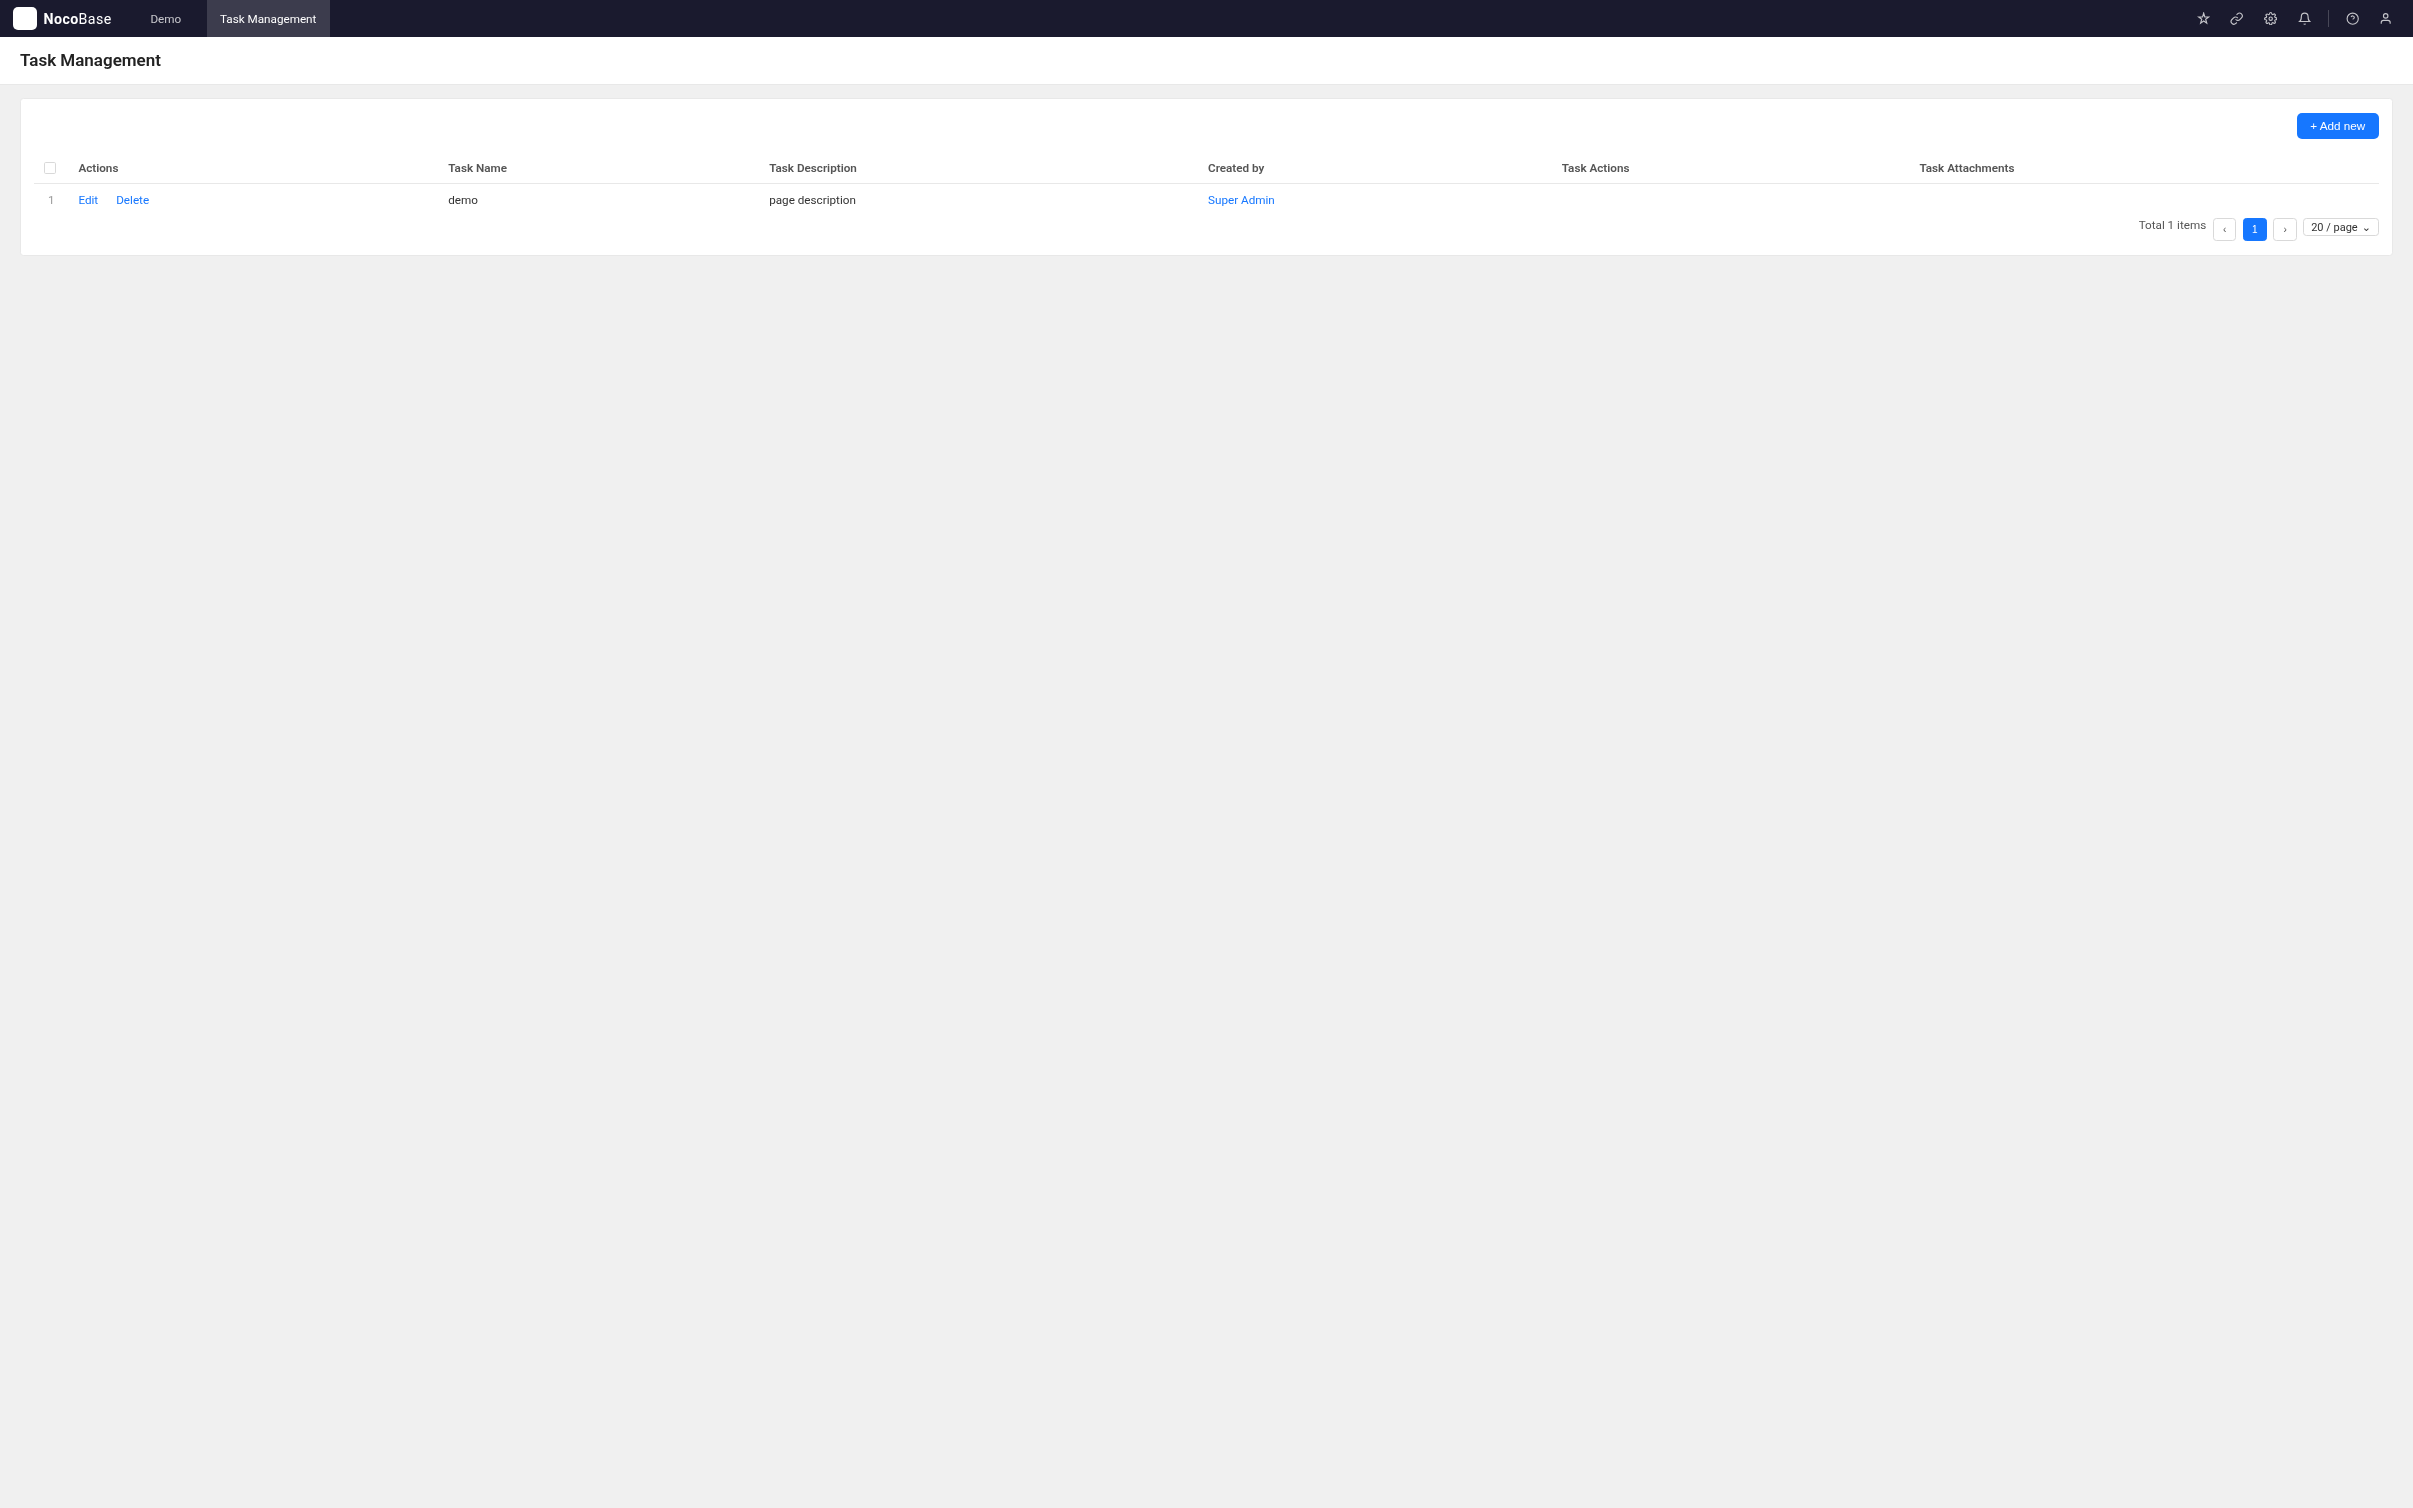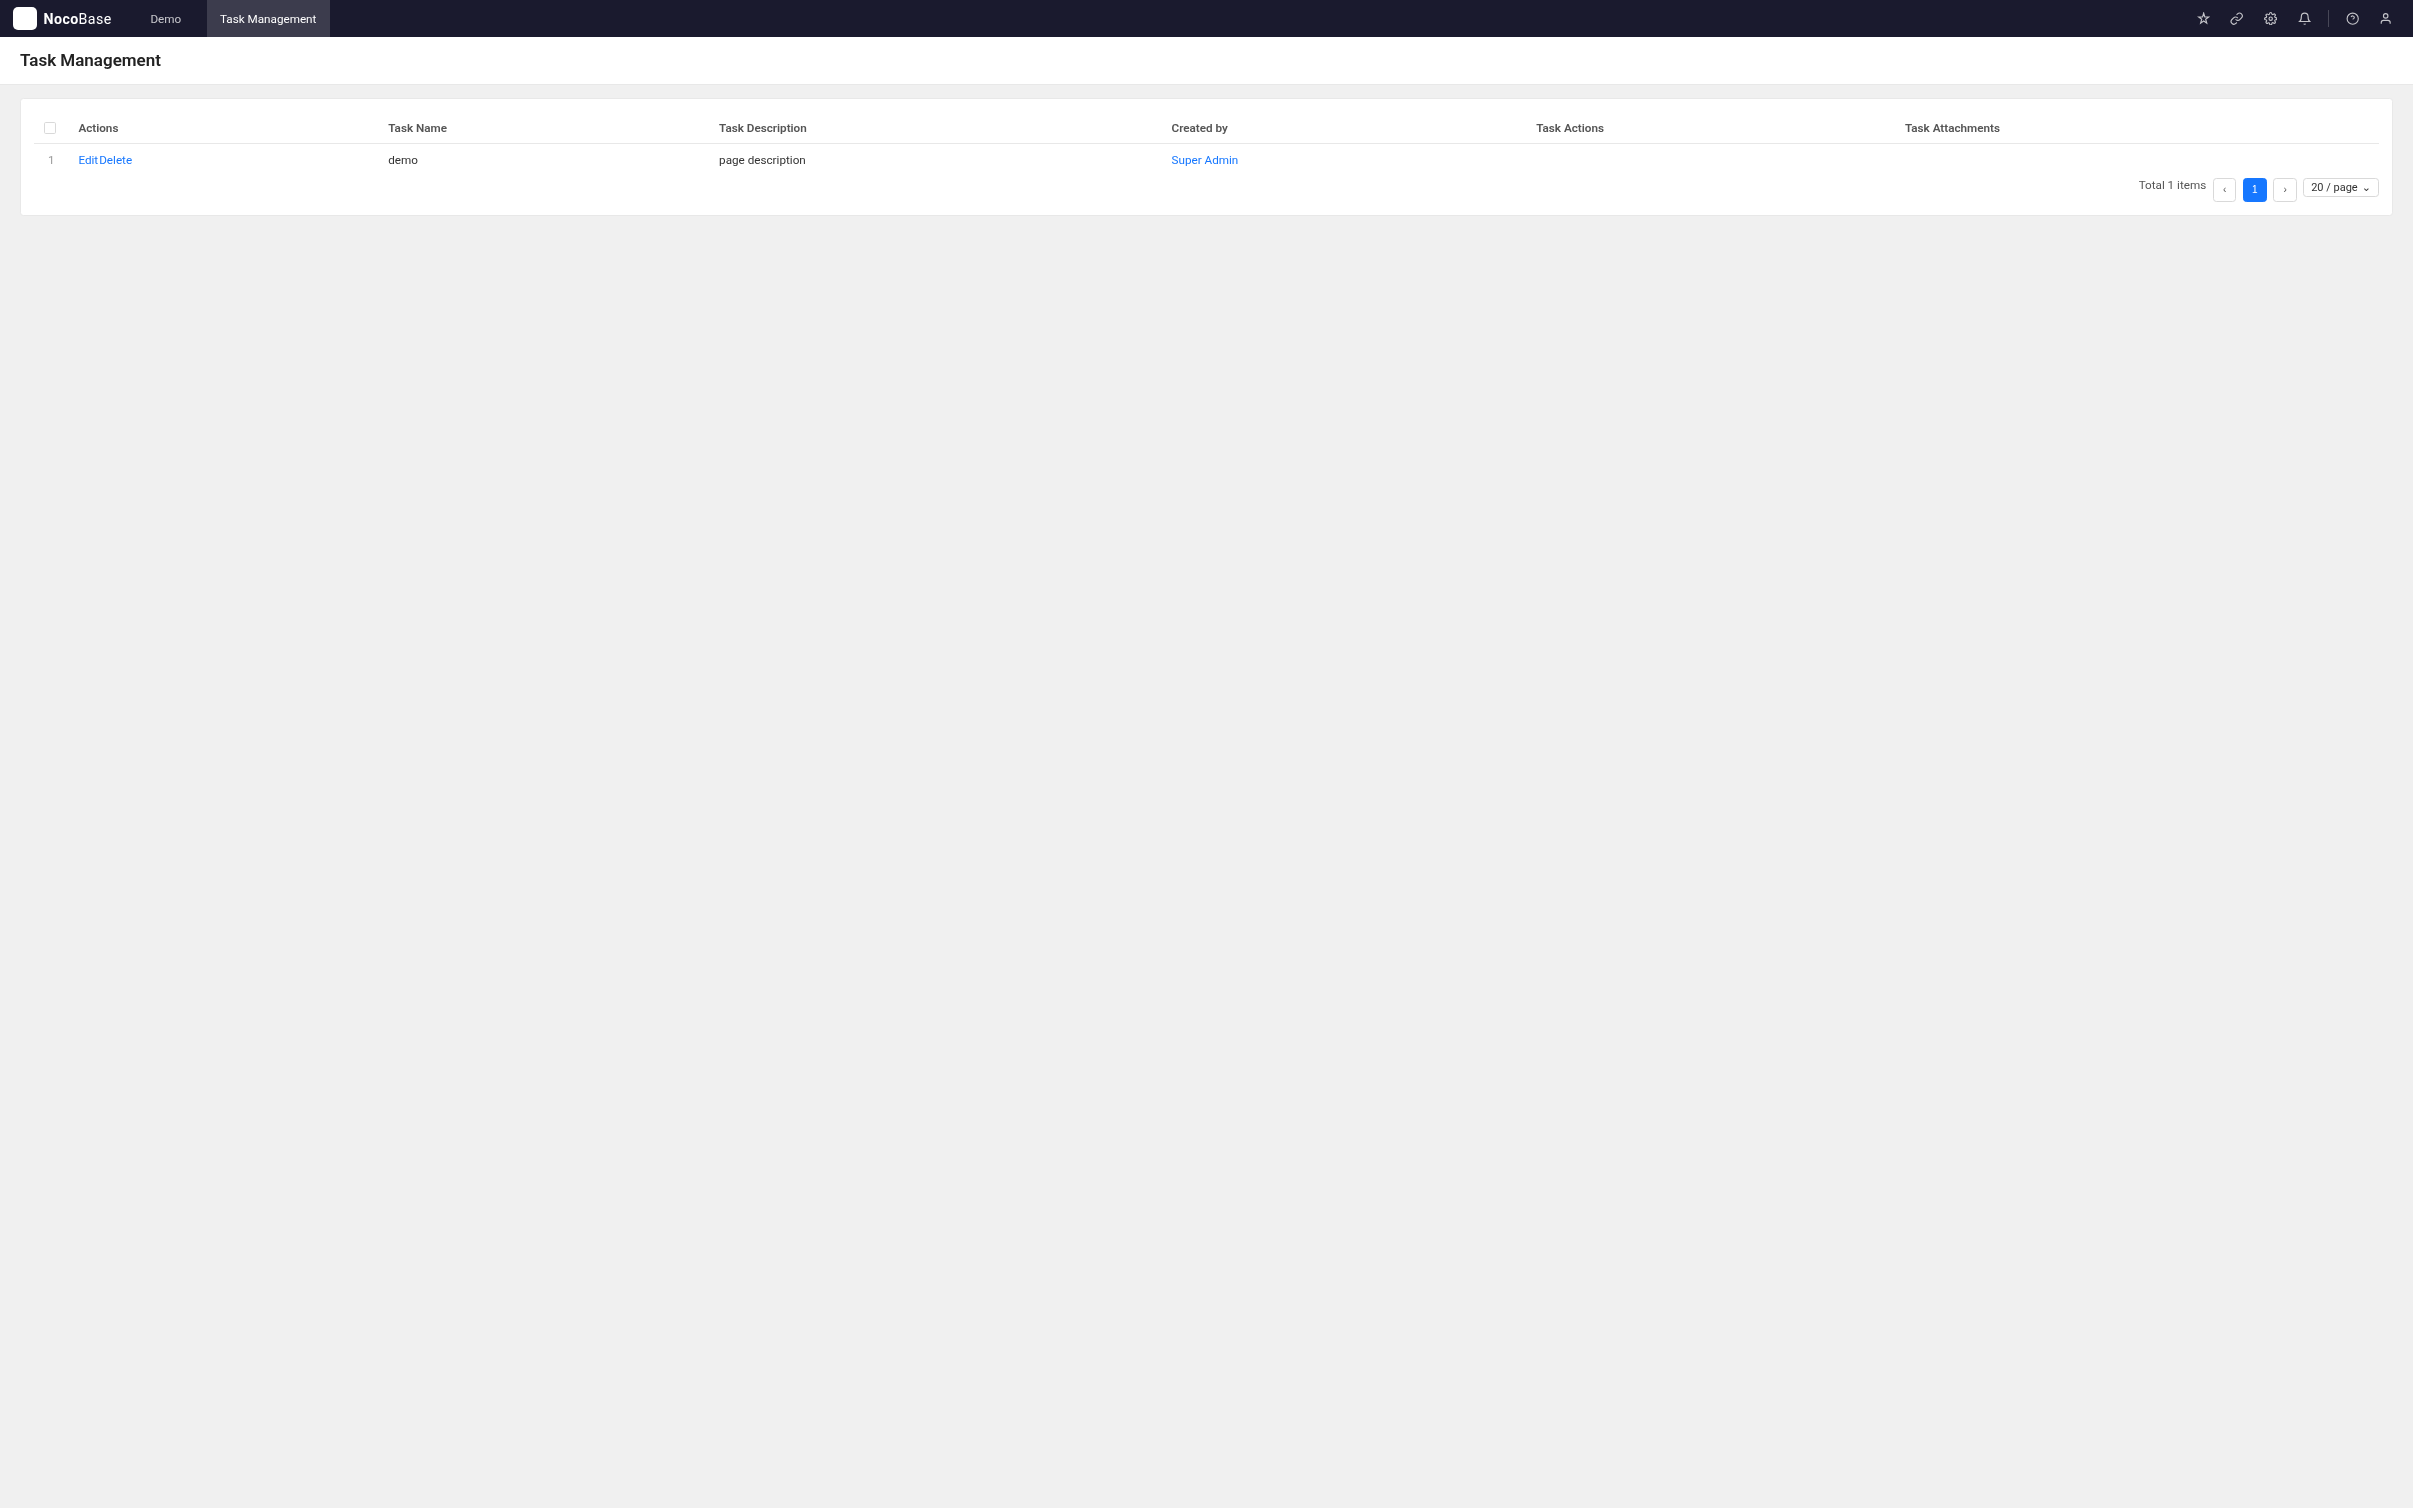--- a/index.html
+++ b/index.html
@@ -177,21 +177,21 @@
     }
 
     .row-num {
       width: 34px;
       color: #999;
       text-align: center;
     }
 
     .actions-col {
       display: flex;
-      gap: 1px;
+      gap: 18px;
     }
 
     .action-link {
       color: #1677ff;
       cursor: pointer;
       text-decoration: none;
     }
 
     .user-link {
       color: #1677ff;
@@ -314,20 +314,23 @@
   </div>
 </nav>
 
 <div class="page-header">
   <h1 class="page-title">Task Management</h1>
 </div>
 
 <div class="main-content">
   <div class="table-container">
 
+    <div class="toolbar">
+      <button class="add-new-btn">+ Add new</button>
+    </div>
 
     <table>
       <thead>
         <tr>
           <th class="checkbox-col">
             <div class="checkbox"></div>
           </th>
           <th>
             <span>Actions</span>
           </th>

